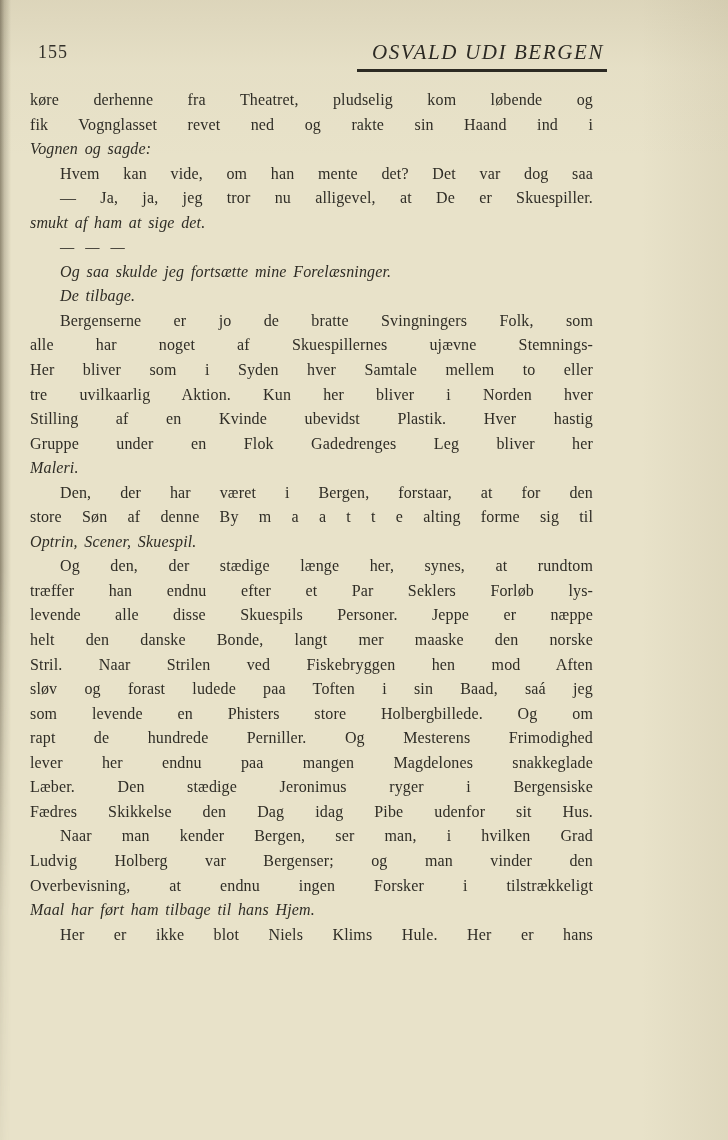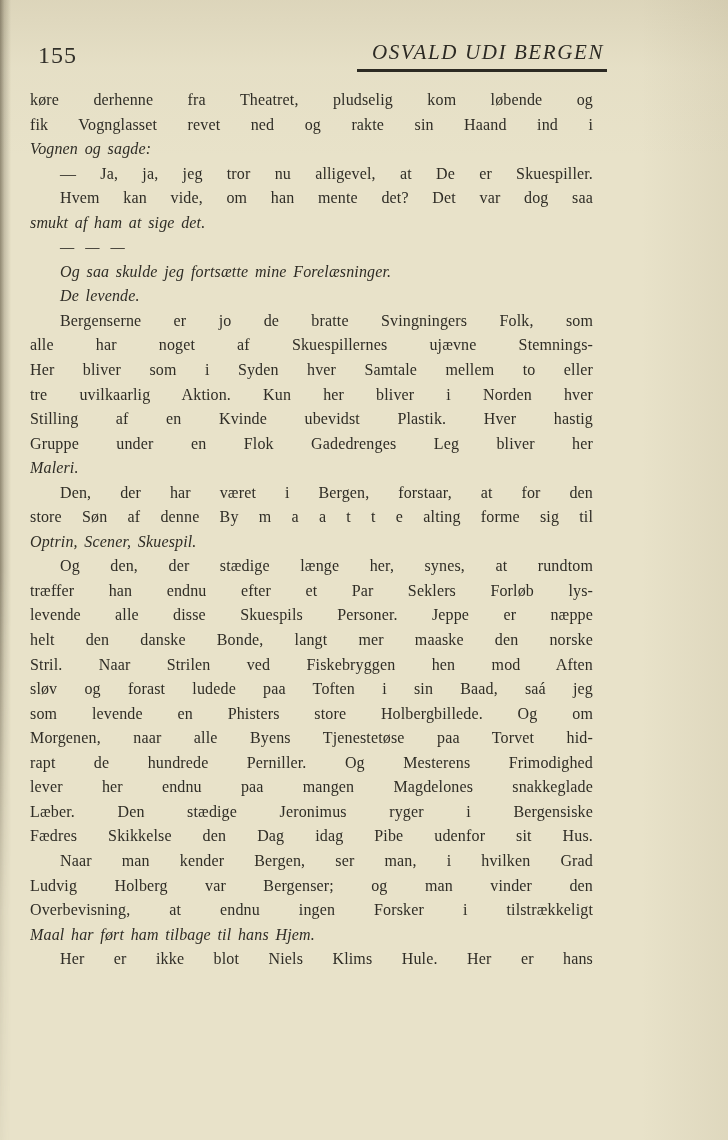--- a/index.html
+++ b/index.html
@@ -20,21 +20,21 @@
   }
   .gutter {
     position: absolute; left: 0; top: 0;
     width: 11px; height: 100%;
     background: linear-gradient(90deg, rgba(72,63,44,0.55) 0%, rgba(72,63,44,0.22) 40%, rgba(72,63,44,0) 100%);
     -webkit-mask-image: linear-gradient(180deg, #000 0%, #000 50%, rgba(0,0,0,0.25) 80%, rgba(0,0,0,0.08) 100%);
             mask-image: linear-gradient(180deg, #000 0%, #000 50%, rgba(0,0,0,0.25) 80%, rgba(0,0,0,0.08) 100%);
   }
   .page-number {
     position: absolute; left: 38px; top: 42px;
-    font-size: 24px; letter-spacing: 1px;
+    font-size: 18px; letter-spacing: 1px;
     color: #32302a;
   }
   .running-header {
     position: absolute; top: 40px; right: 121px;
   }
   .running-header .title {
     display: inline-block;
     font-style: italic;
     font-size: 21px;
     letter-spacing: 1.6px;
@@ -74,44 +74,43 @@
   <div class="page-number">155</div>
 
   <div class="running-header">
     <span class="title">OSVALD UDI BERGEN</span>
   </div>
 
   <div class="text-block">
       <div class="line">køre derhenne fra Theatret, pludselig kom løbende og</div>
       <div class="line">fik Vognglasset revet ned og rakte sin Haand ind i</div>
       <div class="line ragged">Vognen og sagde:</div>
+      <div class="line indent">Hvem kan vide, om han mente det? Det var dog saa</div>
       <div class="line indent">— Ja, ja, jeg tror nu alligevel, at De er Skuespiller.</div>
-      <div class="line indent">Hvem kan vide, om han mente det? Det var dog saa</div>
       <div class="line ragged">smukt af ham at sige det.</div>
       <div class="line indent ragged sep">— — —</div>
       <div class="line indent ragged">Og saa skulde jeg fortsætte mine Forelæsninger.</div>
-      <div class="line indent ragged">De levende.</div>
+      <div class="line indent ragged">De tilbage.</div>
       <div class="line indent">Bergenserne er jo de bratte Svingningers Folk, som</div>
       <div class="line">alle har noget af Skuespillernes ujævne Stemnings-</div>
       <div class="line">Her bliver som i Syden hver Samtale mellem to eller</div>
       <div class="line">tre uvilkaarlig Aktion. Kun her bliver i Norden hver</div>
       <div class="line">Stilling af en Kvinde ubevidst Plastik. Hver hastig</div>
       <div class="line">Gruppe under en Flok Gadedrenges Leg bliver her</div>
       <div class="line ragged">Maleri.</div>
       <div class="line indent">Den, der har været i Bergen, forstaar, at for den</div>
       <div class="line">store Søn af denne By m a a t t e alting forme sig til</div>
       <div class="line ragged">Optrin, Scener, Skuespil.</div>
       <div class="line indent">Og den, der stædige længe her, synes, at rundtom</div>
       <div class="line">træffer han endnu efter et Par Seklers Forløb lys-</div>
       <div class="line">levende alle disse Skuespils Personer. Jeppe er næppe</div>
       <div class="line">helt den danske Bonde, langt mer maaske den norske</div>
       <div class="line">Stril. Naar Strilen ved Fiskebryggen hen mod Aften</div>
       <div class="line">sløv og forast ludede paa Toften i sin Baad, saá jeg</div>
       <div class="line">som levende en Phisters store Holbergbillede. Og om</div>
-      <div class="line">Morgenen, naar alle Byens Tjenestetøse paa Torvet hid-</div>
       <div class="line">rapt de hundrede Perniller. Og Mesterens Frimodighed</div>
       <div class="line">lever her endnu paa mangen Magdelones snakkeglade</div>
       <div class="line">Læber. Den stædige Jeronimus ryger i Bergensiske</div>
       <div class="line">Fædres Skikkelse den Dag idag Pibe udenfor sit Hus.</div>
       <div class="line indent">Naar man kender Bergen, ser man, i hvilken Grad</div>
       <div class="line">Ludvig Holberg var Bergenser; og man vinder den</div>
       <div class="line">Overbevisning, at endnu ingen Forsker i tilstrækkeligt</div>
       <div class="line ragged">Maal har ført ham tilbage til hans Hjem.</div>
       <div class="line indent">Her er ikke blot Niels Klims Hule. Her er hans</div>
     </div>

